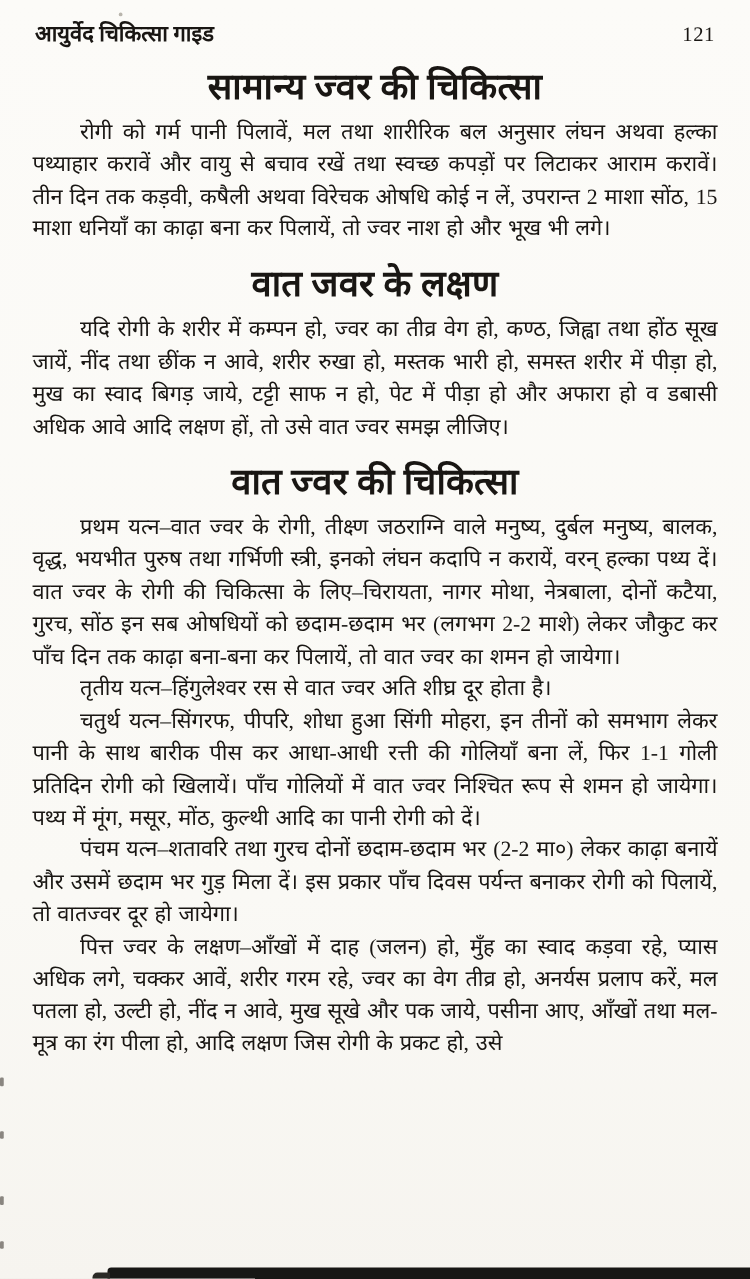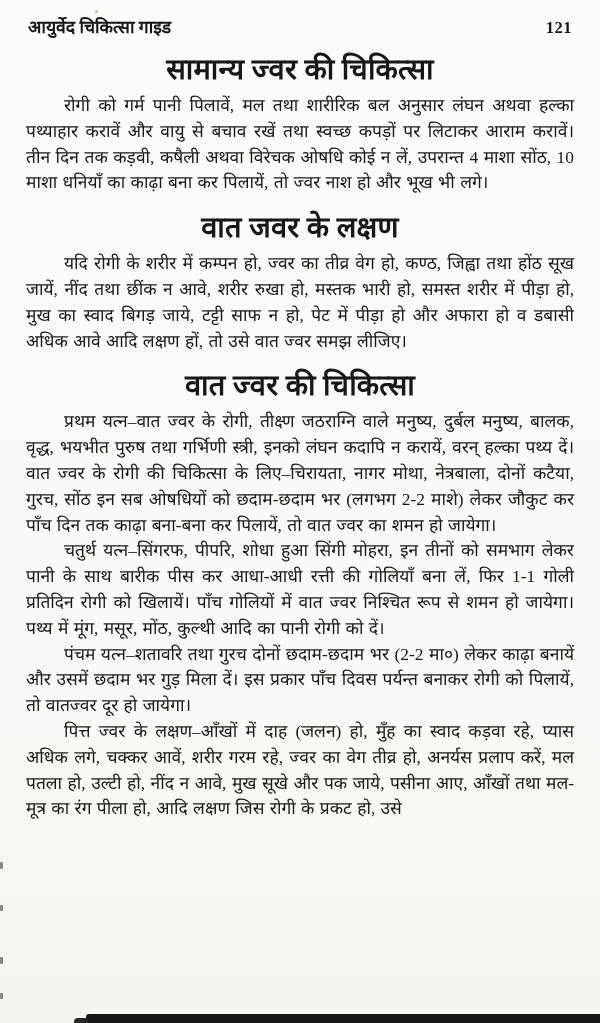--- a/index.html
+++ b/index.html
@@ -16,21 +16,21 @@
     color:#191613;
     box-sizing:border-box;
     padding:12px 26px 0 26px;
     overflow:hidden;
   }
   .runhead{
     display:flex;justify-content:space-between;align-items:baseline;
     font-size:17.5px;font-weight:700;
     margin:2px 2px 6px 2px;
   }
-  .runhead .pageno{font-weight:700;font-size:16.5px;letter-spacing:.5px;}
+  .runhead .pageno{font-weight:400;font-size:16.5px;letter-spacing:.5px;}
   h1.sechead{
     text-align:center;
     font-size:29px;font-weight:700;
     margin:10px 0 6px 0;
     letter-spacing:.2px;
   }
   p.body{
     margin:0;
     font-size:17.4px;
     line-height:25.8px;
@@ -61,30 +61,31 @@
 <body>
 
 <div class="page">
 
   <div class="runhead">
     <span>आयुर्वेद चिकित्सा गाइड</span>
     <span class="pageno">121</span>
   </div>
 
   <h1 class="sechead">सामान्य ज्वर की चिकित्सा</h1>
-  <p class="body"><span>रोगी को गर्म पानी पिलावें, मल तथा शारीरिक बल अनुसार लंघन अथवा हल्का पथ्याहार करावें और वायु से बचाव रखें तथा स्वच्छ कपड़ों पर लिटाकर आराम करावें। तीन दिन तक कड़वी, कषैली अथवा विरेचक ओषधि कोई न लें, उपरान्त 4 माशा सोंठ, 10 माशा धनियाँ का काढ़ा बना कर पिलायें, तो ज्वर नाश हो और भूख भी लगे।</span></p>
+  <p class="body"><span>रोगी को गर्म पानी पिलावें, मल तथा शारीरिक बल अनुसार लंघन अथवा हल्का पथ्याहार करावें और वायु से बचाव रखें तथा स्वच्छ कपड़ों पर लिटाकर आराम करावें। तीन दिन तक कड़वी, कषैली अथवा विरेचक ओषधि कोई न लें, उपरान्त 2 माशा सोंठ, 15 माशा धनियाँ का काढ़ा बना कर पिलायें, तो ज्वर नाश हो और भूख भी लगे।</span></p>
 
   <h1 class="sechead">वात जवर के लक्षण</h1>
   <p class="body"><span>यदि रोगी के शरीर में कम्पन हो, ज्वर का तीव्र वेग हो, कण्ठ, जिह्वा तथा होंठ सूख जायें, नींद तथा छींक न आवे, शरीर रुखा हो, मस्तक भारी हो, समस्त शरीर में पीड़ा हो, मुख का स्वाद बिगड़ जाये, टट्टी साफ न हो, पेट में पीड़ा हो और अफारा हो व डबासी अधिक आवे आदि लक्षण हों, तो उसे वात ज्वर समझ लीजिए।</span></p>
 
   <h1 class="sechead">वात ज्वर की चिकित्सा</h1>
 
   <p class="body"><span class="lead">प्रथम यत्न–</span><span>वात ज्वर के रोगी, तीक्ष्ण जठराग्नि वाले मनुष्य, दुर्बल मनुष्य, बालक, वृद्ध, भयभीत पुरुष तथा गर्भिणी स्त्री, इनको लंघन कदापि न करायें, वरन् हल्का पथ्य दें। वात ज्वर के रोगी की चिकित्सा के लिए–चिरायता, नागर मोथा, नेत्रबाला, दोनों कटैया, गुरच, सोंठ इन सब ओषधियों को छदाम-छदाम भर (लगभग 2-2 माशे) लेकर जौकुट कर पाँच दिन तक काढ़ा बना-बना कर पिलायें, तो वात ज्वर का शमन हो जायेगा।</span></p>
 
 
+  <p class="body"><span class="lead">तृतीय यत्न–</span><span>हिंगुलेश्वर रस से वात ज्वर अति शीघ्र दूर होता है।</span></p>
 
   <p class="body"><span class="lead">चतुर्थ यत्न–</span><span>सिंगरफ, पीपरि, शोधा हुआ सिंगी मोहरा, इन तीनों को समभाग लेकर पानी के साथ बारीक पीस कर आधा-आधी रत्ती की गोलियाँ बना लें, फिर 1-1 गोली प्रतिदिन रोगी को खिलायें। पाँच गोलियों में वात ज्वर निश्चित रूप से शमन हो जायेगा। पथ्य में मूंग, मसूर, मोंठ, कुल्थी आदि का पानी रोगी को दें।</span></p>
 
   <p class="body"><span class="lead">पंचम यत्न–</span><span>शतावरि तथा गुरच दोनों छदाम-छदाम भर (2-2 मा०) लेकर काढ़ा बनायें और उसमें छदाम भर गुड़ मिला दें। इस प्रकार पाँच दिवस पर्यन्त बनाकर रोगी को पिलायें, तो वातज्वर दूर हो जायेगा।</span></p>
 
 
   <p class="body"><span class="lead">पित्त ज्वर के लक्षण–</span><span>आँखों में दाह (जलन) हो, मुँह का स्वाद कड़वा रहे, प्यास अधिक लगे, चक्कर आवें, शरीर गरम रहे, ज्वर का वेग तीव्र हो, अनर्यस प्रलाप करें, मल पतला हो, उल्टी हो, नींद न आवे, मुख सूखे और पक जाये, पसीना आए, आँखों तथा मल-मूत्र का रंग पीला हो, आदि लक्षण जिस रोगी के प्रकट हो, उसे</span></p>
 
   <div class="scan-strip"></div>
   <div class="edge-tick tick1"></div>

